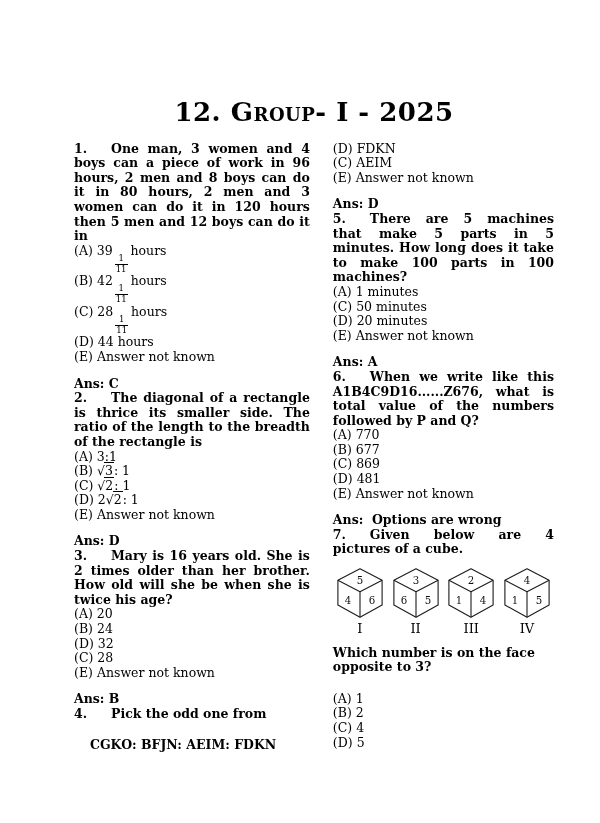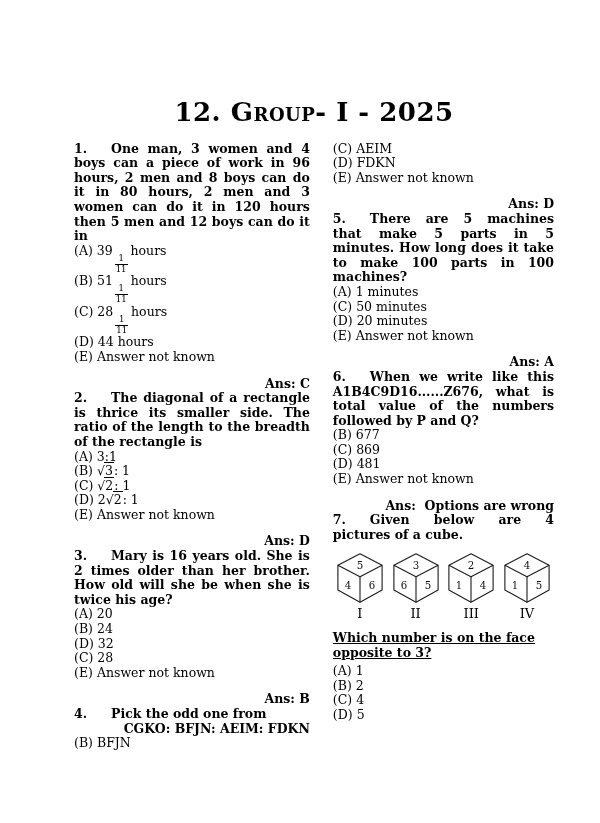--- a/index.html
+++ b/index.html
@@ -30,26 +30,26 @@
   .columns {
     display: flex;
     gap: 23px;
   }
   .col { font-size: 12.5px; line-height: 14.6px; }
   .col-left  { width: 241px; }
   .col-right { width: 226px; }
 
   .q-head { margin: 0; font-weight: 700; text-align: justify; }
   .q-head .qnum { display: inline-block; width: 37px; }
-  .q-line2 { margin: 0; font-weight: 700; text-align: right; }
+  .q-line2 { margin: 16px; font-weight: 700; }
 
   .opt { margin: 0; }
   .olabel { margin-right: 4px; }
 
-  .ans { font-weight: 700; margin: 12px 0 0 0; white-space: pre-wrap; text-align: right; }
+  .ans { font-weight: 700; margin: 12px 0 0 0; white-space: pre-wrap; }
 
   .frac {
     display: inline-flex;
     flex-direction: column;
     text-align: center;
     font-size: 8.5px;
     line-height: 1.15;
     vertical-align: -6px;
     margin: 0 3px 0 2px;
   }
@@ -73,39 +73,39 @@
   .cube { width: 48px; height: 51px; }
   .edge { fill: none; stroke: #1c1c1c; stroke-width: 1.3; stroke-linejoin: round; }
   .cnum {
     font-size: 12px;
     font-family: "DejaVu Serif", serif;
     fill: #111111;
     text-anchor: middle;
   }
   .cube-label { font-size: 13px; margin-top: 3px; }
 
-  .q7-text2 { font-weight: 700; margin: 9px 0 4px 0; text-decoration: underline; }
+  .q7-text2 { font-weight: 700; margin: 9px 0 17px 0; }
 </style>
 </head>
 <body>
 
 <div class="page">
   <h1 class="title">12. Group- I - 2025</h1>
 
   <div class="columns">
 
     <div class="col col-left">
 
       <div>
         <p class="q-head"><span class="qnum">1.</span><span>One man, 3 women and 4 boys can a piece of work in 96 hours, 2 men and 8 boys can do it in 80 hours, 2 men and 3 women can do it in 120 hours then 5 men and 12 boys can do it in</span></p>
         <p class="opt"><span class="olabel">(A)</span><span>39</span><span class="frac">
               <span class="fnum">1</span>
               <span class="fden">11</span>
             </span><span>hours</span></p>
-        <p class="opt"><span class="olabel">(B)</span><span>51</span><span class="frac">
+        <p class="opt"><span class="olabel">(B)</span><span>42</span><span class="frac">
               <span class="fnum">1</span>
               <span class="fden">11</span>
             </span><span>hours</span></p>
         <p class="opt"><span class="olabel">(C)</span><span>28</span><span class="frac">
               <span class="fnum">1</span>
               <span class="fden">11</span>
             </span><span>hours</span></p>
         <p class="opt"><span class="olabel">(D)</span><span>44 hours</span></p>
         <p class="opt"><span class="olabel">(E)</span><span>Answer not known</span></p>
       </div>
@@ -127,44 +127,44 @@
         <p class="opt"><span class="olabel">(B)</span><span>24</span></p>
         <p class="opt"><span class="olabel">(D)</span><span>32</span></p>
         <p class="opt"><span class="olabel">(C)</span><span>28</span></p>
         <p class="opt"><span class="olabel">(E)</span><span>Answer not known</span></p>
       </div>
       <p class="ans">Ans: B</p>
 
       <div>
         <p class="q-head"><span class="qnum">4.</span><span>Pick the odd one from</span></p>
         <p class="q-line2">CGKO: BFJN: AEIM: FDKN</p>
-        <p class="opt"><span class="olabel">(B)</span><span>BFJN</span></p>
       </div>
     </div>
 
     <div class="col col-right">
 
       <div>
+        <p class="opt"><span class="olabel">(D)</span><span>FDKN</span></p>
         <p class="opt"><span class="olabel">(C)</span><span>AEIM</span></p>
-        <p class="opt"><span class="olabel">(D)</span><span>FDKN</span></p>
         <p class="opt"><span class="olabel">(E)</span><span>Answer not known</span></p>
       </div>
       <p class="ans">Ans: D</p>
 
       <div>
         <p class="q-head"><span class="qnum">5.</span><span>There are 5 machines that make 5 parts in 5 minutes. How long does it take to make 100 parts in 100 machines?</span></p>
         <p class="opt"><span class="olabel">(A)</span><span>1 minutes</span></p>
         <p class="opt"><span class="olabel">(C)</span><span>50 minutes</span></p>
         <p class="opt"><span class="olabel">(D)</span><span>20 minutes</span></p>
         <p class="opt"><span class="olabel">(E)</span><span>Answer not known</span></p>
       </div>
       <p class="ans">Ans: A</p>
 
       <div>
         <p class="q-head"><span class="qnum">6.</span><span>When we write like this A1B4C9D16......Z676, what is total value of the numbers followed by P and Q?</span></p>
+        <p class="opt"><span class="olabel">(A)</span><span>770</span></p>
         <p class="opt"><span class="olabel">(B)</span><span>677</span></p>
         <p class="opt"><span class="olabel">(C)</span><span>869</span></p>
         <p class="opt"><span class="olabel">(D)</span><span>481</span></p>
         <p class="opt"><span class="olabel">(E)</span><span>Answer not known</span></p>
       </div>
       <p class="ans">Ans:  Options are wrong</p>
 
       <div>
         <p class="q-head"><span class="qnum">7.</span><span>Given below are 4 pictures of a cube.</span></p>
 

